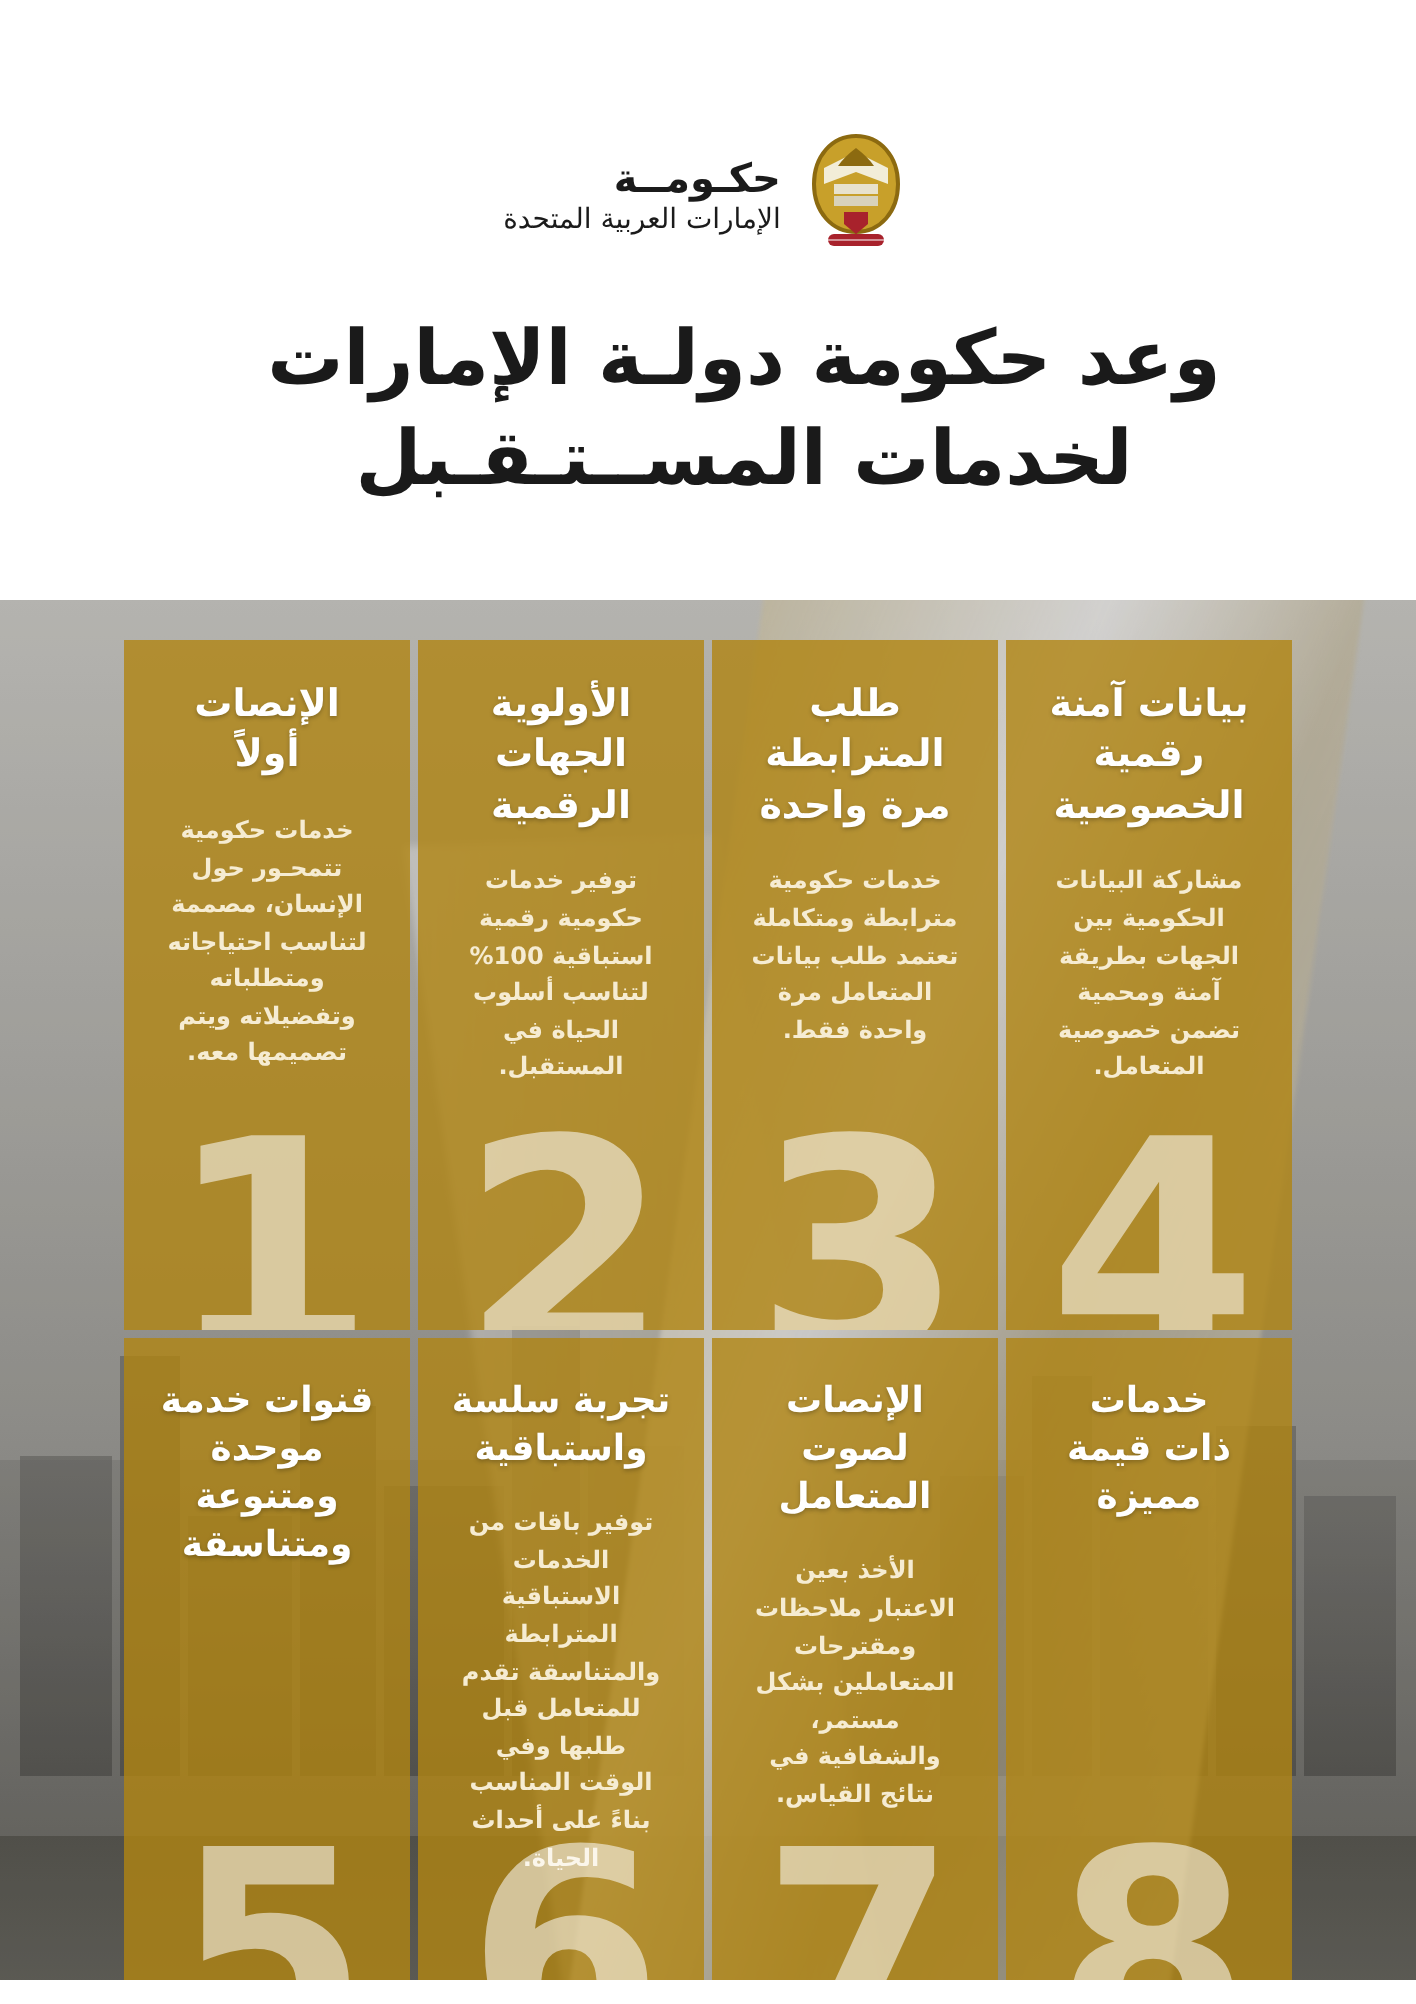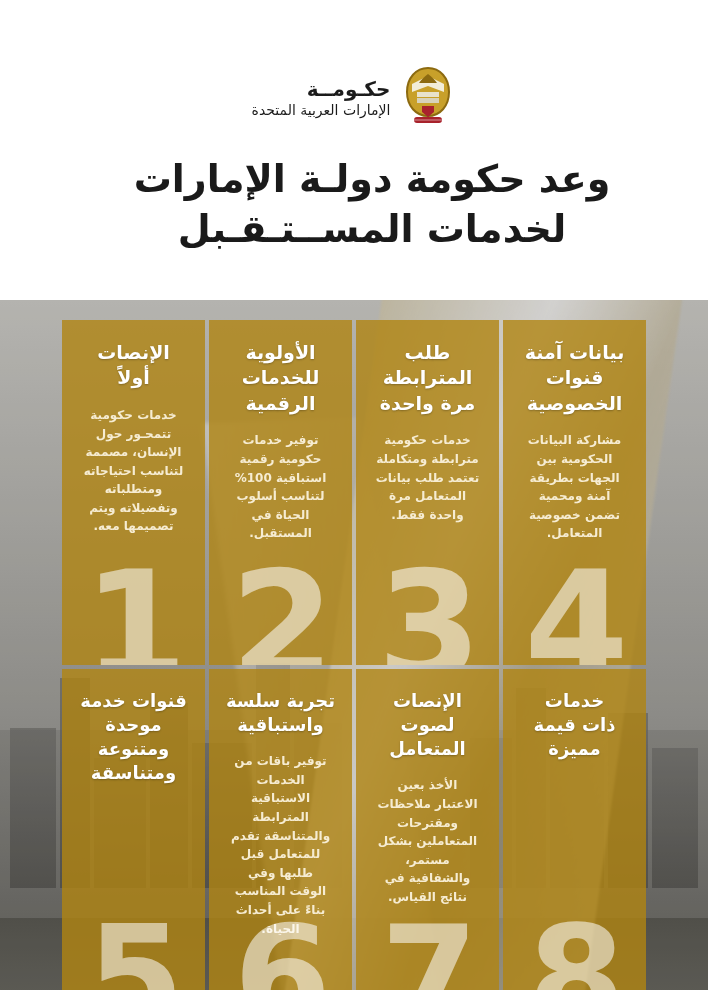--- a/index.html
+++ b/index.html
@@ -175,41 +175,41 @@
     <div class="flag2"></div>
     <div class="flag"></div>
     <div class="photo-overlay"></div>
   </div>
 
   <div class="grid">
 
     <div class="card r1">
       <div class="head">
         <span>بيانات آمنة</span><br>
-        <span>قنوات</span><br>
+        <span>رقمية</span><br>
         <span>الخصوصية</span>
       </div>
       <div class="desc">مشاركة البيانات الحكومية بين الجهات بطريقة آمنة ومحمية تضمن خصوصية المتعامل.</div>
       <div class="num">4</div>
     </div>
 
     <div class="card r1">
       <div class="head">
         <span>طلب</span><br>
         <span>المترابطة</span><br>
         <span>مرة واحدة</span>
       </div>
       <div class="desc">خدمات حكومية مترابطة ومتكاملة تعتمد طلب بيانات المتعامل مرة واحدة فقط.</div>
       <div class="num">3</div>
     </div>
 
     <div class="card r1">
       <div class="head">
         <span>الأولوية</span><br>
-        <span>للخدمات</span><br>
+        <span>الجهات</span><br>
         <span>الرقمية</span>
       </div>
       <div class="desc">توفير خدمات حكومية رقمية استباقية 100% لتناسب أسلوب الحياة في المستقبل.</div>
       <div class="num">2</div>
     </div>
 
     <div class="card r1">
       <div class="head">
         <span>الإنصات</span><br>
         <span>أولاً</span>

